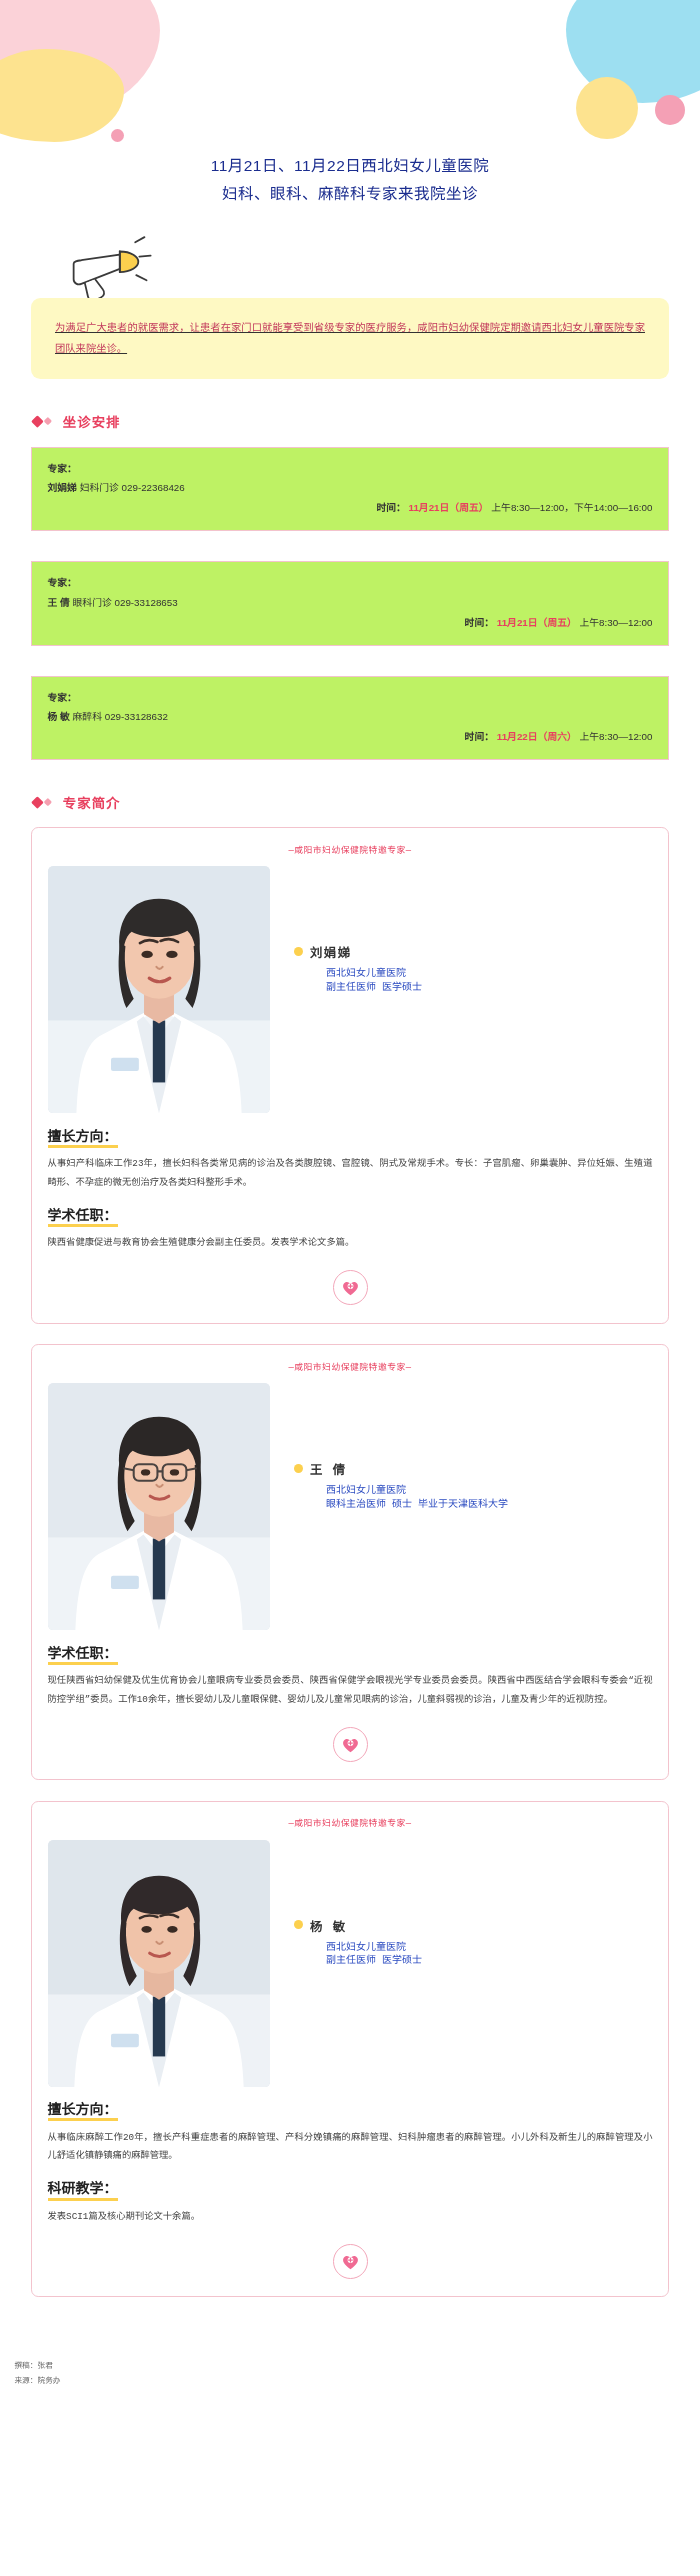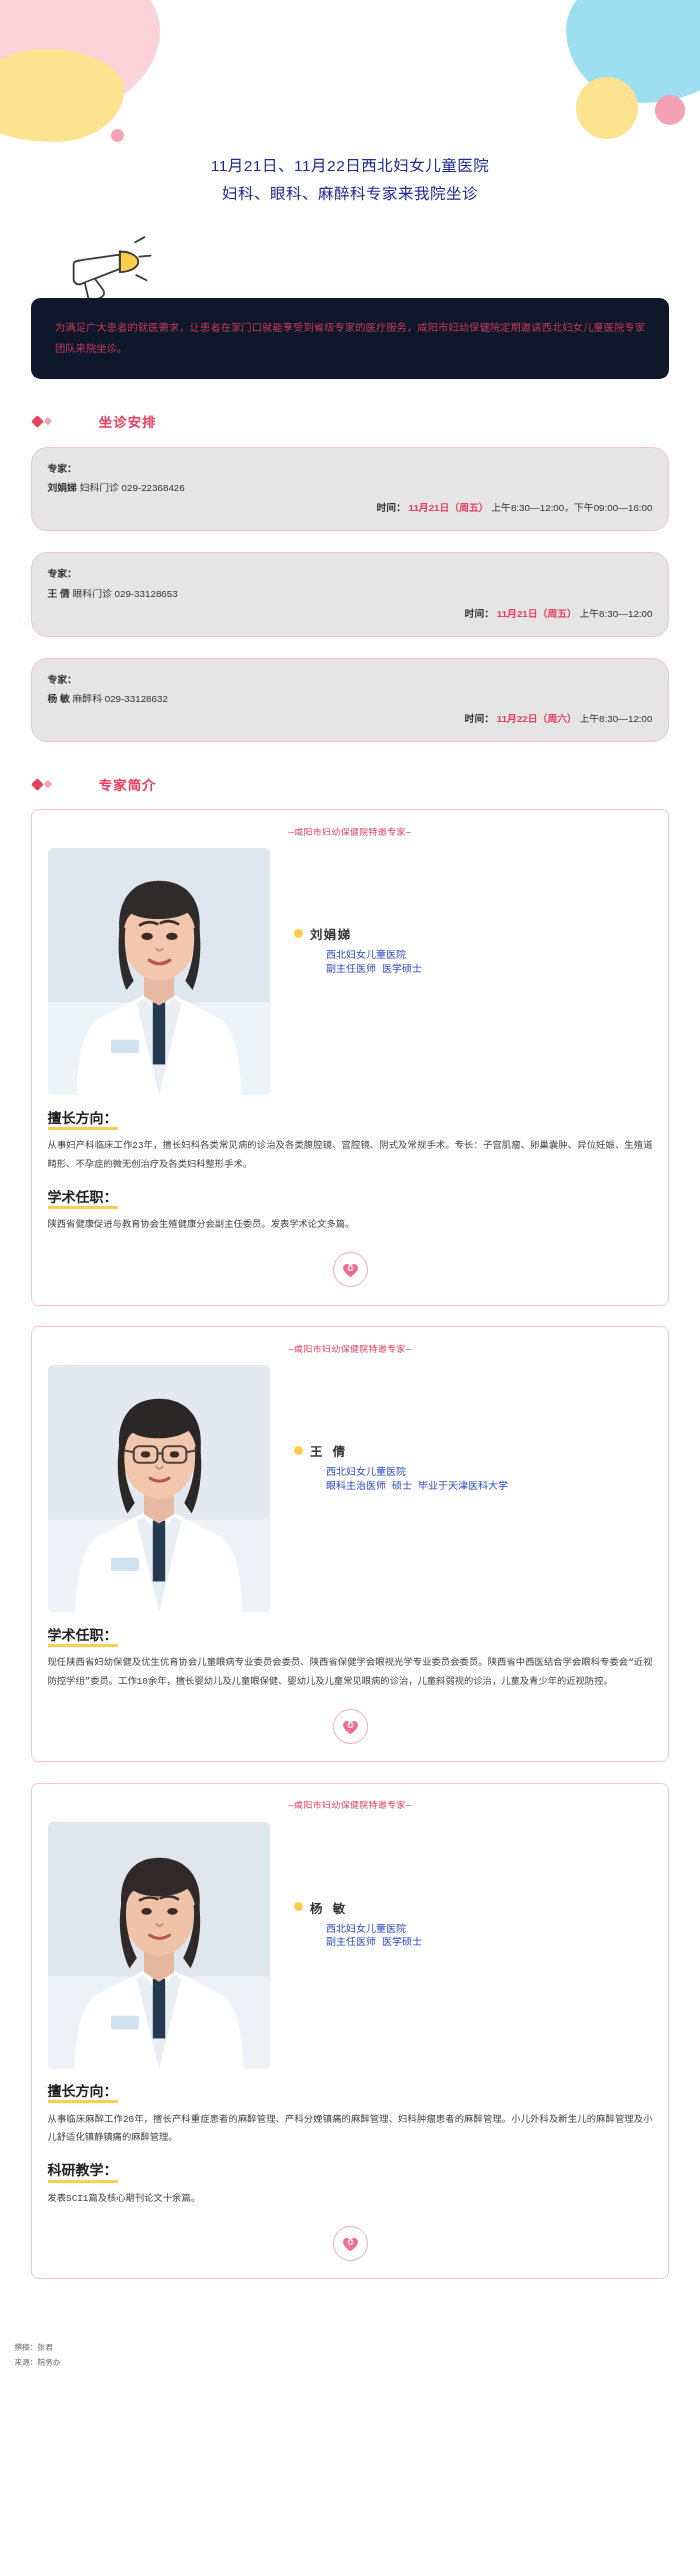--- a/index.html
+++ b/index.html
@@ -73,40 +73,40 @@
     position: relative;
     margin-left: 27px;
     margin-bottom: -11.3px;
     width: 98px;
     height: 77px;
   }
   .megaphone svg { display: block; }
 
   .intro-box {
     position: relative;
-    background: #0f172a;
+    background: #fef9c3;
     border-radius: 9.3px;
     padding: 20.6px 24px 19.6px 24px;
+    text-decoration: underline;
   }
   .intro-box p {
     margin: 0;
     color: #c2395b;
     font-size: 10.3px;
     line-height: 20.6px;
     text-align: justify;
   }
 
   
   .section-head {
     position: relative;
     z-index: 5;
     display: flex;
     align-items: center;
     margin: 32px 0 15.5px 33px;
-    gap: 36px;
   }
   .section-head .diamonds {
     display: flex;
     align-items: center;
     margin-right: 8.2px;
   }
   .section-head .dmd {
     width: 8.8px; height: 8.8px;
     background: #e8405f;
     transform: rotate(45deg);
@@ -121,24 +121,24 @@
     letter-spacing: 1px;
   }
 
   
   .schedule {
     position: relative;
     z-index: 5;
     margin: 0 31px;
   }
   .sched-card {
-    background: #e5e5e5;
+    background: #bef264;
     border: 0.5px solid #f3c3cd;
-    border-radius: 16px;
-    margin-bottom: 21px;
+    border-radius: 0;
+    margin-bottom: 30px;
     padding: 11.3px 15.5px 12.4px 15.5px;
   }
   .sched-row {
     font-size: 9.8px;
     line-height: 19.6px;
     color: #333;
   }
   .sched-row .lbl {
     color: #333;
     font-weight: bold;
@@ -311,21 +311,21 @@
     <div class="sched-card">
       <div class="sched-row doctor">
         <span class="lbl">专家：</span><br>
         <span class="name">刘娟娣</span>
         <span>妇科门诊</span>
         <span>029-22368426</span>
       </div>
       <div class="sched-row time">
         <span class="lbl">时间：</span>
         <span class="hl">11月21日（周五）</span>
-        <span>上午8:30—12:00，下午09:00—16:00</span>
+        <span>上午8:30—12:00，下午14:00—16:00</span>
       </div>
     </div>
 
     <div class="sched-card">
       <div class="sched-row doctor">
         <span class="lbl">专家：</span><br>
         <span class="name">王  倩</span>
         <span>眼科门诊</span>
         <span>029-33128653</span>
       </div>

